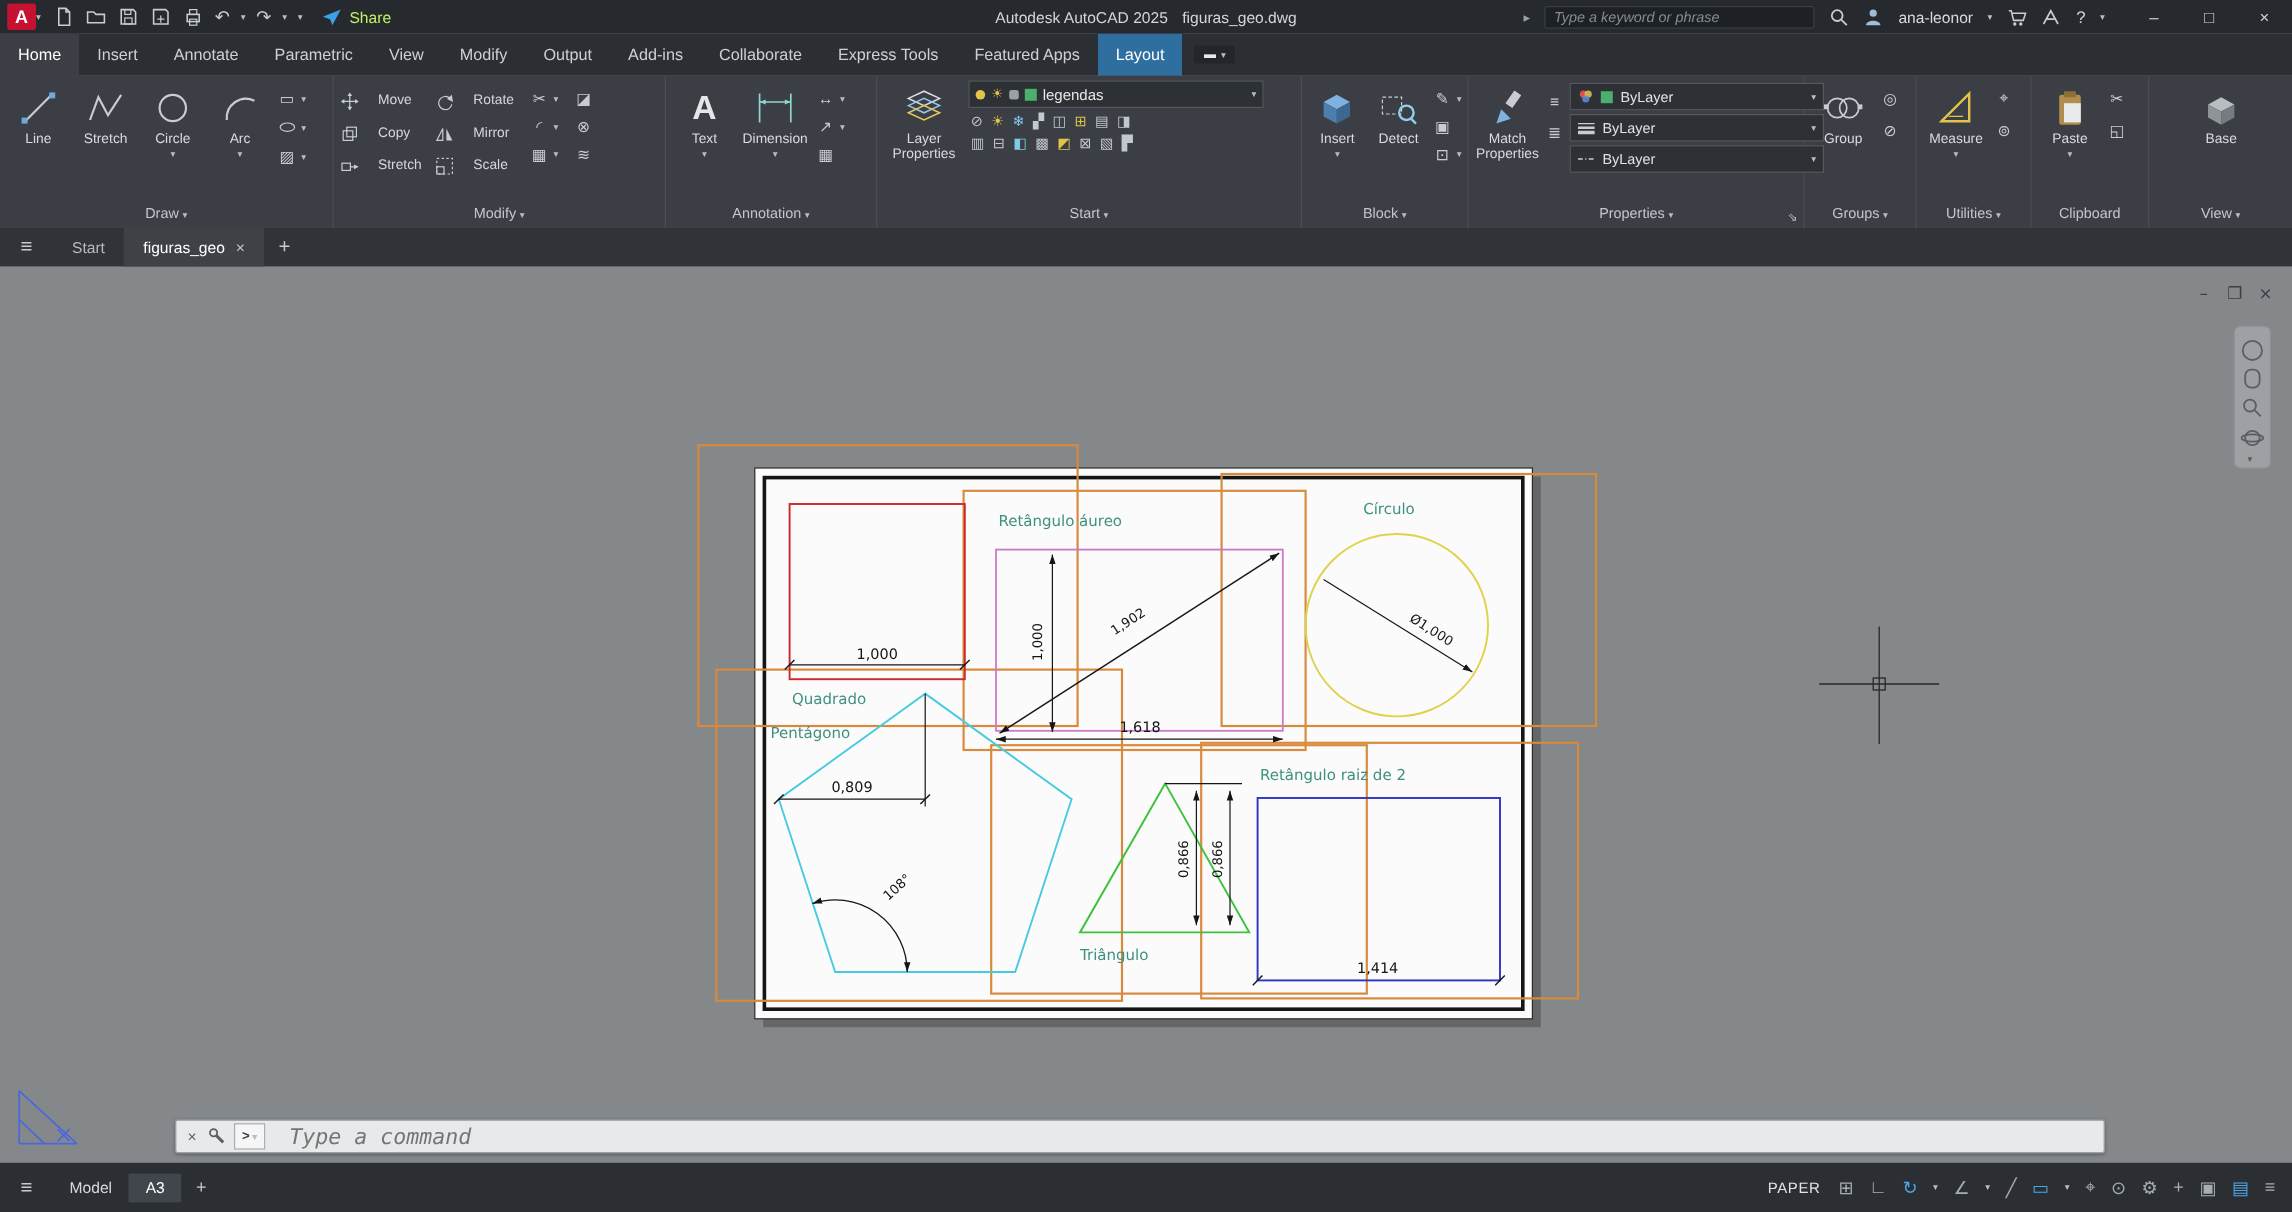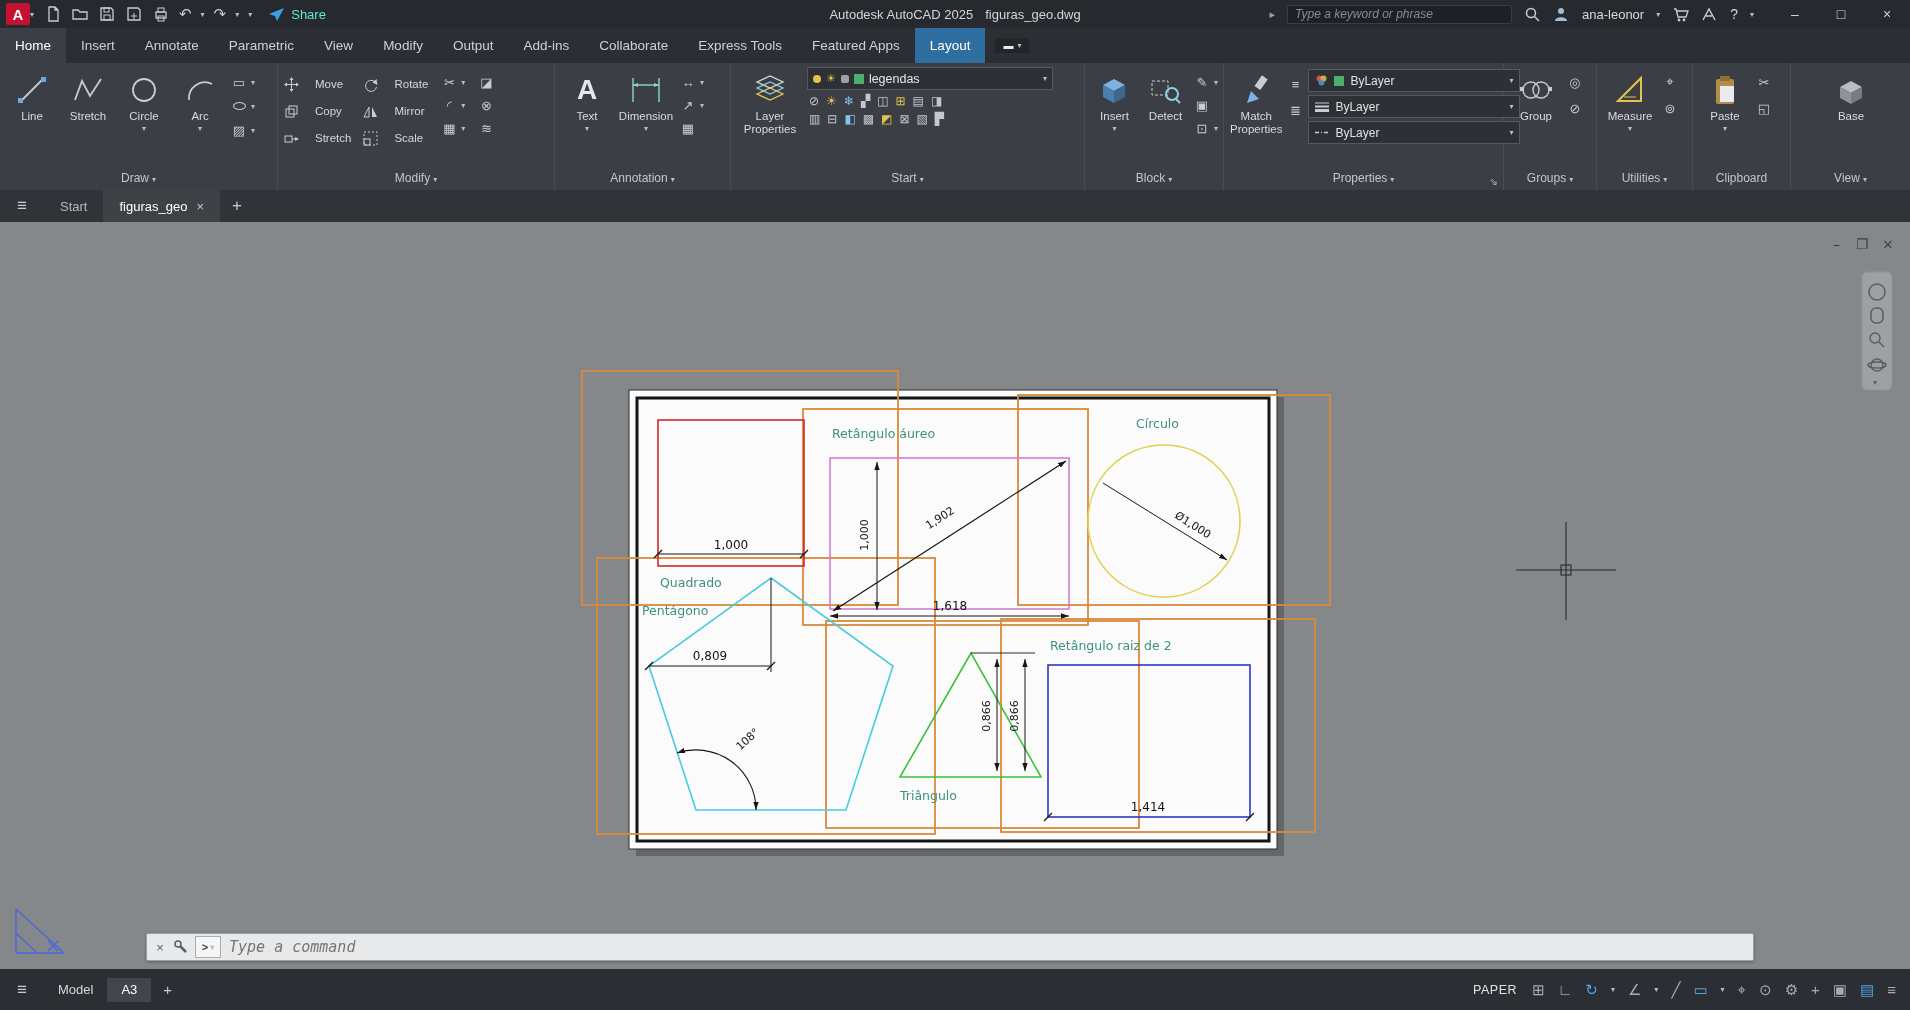--- a/index.html
+++ b/index.html
@@ -5,21 +5,21 @@
   * { margin:0; padding:0; box-sizing:border-box; }
   html,body { width:1910px; height:1010px; overflow:hidden; }
   body { font-family:"Liberation Sans",sans-serif; background:#85888b; position:relative; color:#d6d9dd; }
 
   
   .titlebar { position:absolute; top:0; left:0; width:1910px; height:28px; background:#26292d; display:flex; align-items:center; font-size:13px; z-index:20; }
   .logo { width:24px; height:22px; background:#c41230; color:#fff; font-weight:bold; font-size:15px; display:flex; align-items:center; justify-content:center; margin-left:6px; border-radius:2px; }
   .qat { display:flex; align-items:center; gap:9px; margin-left:10px; }
   .qat svg { display:block; }
   .crt { font-size:8px; color:#b9bdc2; }
-  .share-wrap { display:flex; align-items:center; gap:6px; margin-left:16px; color:#5eead4; }
+  .share-wrap { display:flex; align-items:center; gap:6px; margin-left:16px; color:#bef264; }
   .tb-center { position:absolute; left:50%; transform:translateX(-50%); display:flex; gap:12px; color:#d2d5d9; white-space:nowrap; }
   .tb-right { margin-left:auto; display:flex; align-items:center; gap:12px; }
   .searchbox { width:225px; height:19px; background:#1d2126; border:1px solid #3a3e44; border-radius:2px; color:#dfe3e7; font-style:italic; font-size:12px; padding:0 7px; outline:none; }
   .searchbox::placeholder { color:#878c92; }
   .winbtns { display:flex; margin-left:6px; }
   .winbtn { width:46px; height:28px; display:flex; align-items:center; justify-content:center; font-size:14px; color:#cfd3d8; }
 
   
   .ribbontabs { position:absolute; top:28px; left:0; width:1910px; height:35px; background:#2b2e33; display:flex; align-items:stretch; z-index:19; }
   .rtab { padding:0 15px; display:flex; align-items:center; font-size:13.5px; color:#cdd1d6; }
@@ -63,21 +63,21 @@
   .canvas { position:absolute; top:222px; left:0; width:1910px; height:747px; background:#85888b; }
   svg text { font-family:"DejaVu Sans",sans-serif; }
   .dim { font-size:12px; fill:#141414; }
   .dimsm { font-size:11px; fill:#141414; }
   .lbl { font-size:12.5px; fill:#3f9080; }
 
   
   .cmdline { position:absolute; top:933px; left:146px; width:1608px; height:28px; background:rgba(235,236,237,.97); border:1px solid #9aa0a6; border-radius:2px; display:flex; align-items:center; z-index:22; box-shadow:0 1px 3px rgba(0,0,0,.3); }
   .cmd-x { width:26px; text-align:center; color:#5a5f66; font-size:13px; }
   .cmd-box { width:26px; height:22px; background:#f6f6f6; border:1px solid #a8adb3; margin-left:6px; display:flex; align-items:center; justify-content:center; gap:2px; color:#3c4043; font-size:11px; font-weight:bold; }
-  .cmd-input { flex:1; border:none; outline:none; background:transparent; font-style:italic; font-size:15px; color:#7a7f85; padding-left:8px; font-family:"DejaVu Sans Mono",monospace; }
+  .cmd-input { flex:1; border:none; outline:none; background:transparent; font-style:italic; font-size:18px; color:#7a7f85; padding-left:20px; font-family:"DejaVu Sans Mono",monospace; }
 
   
   .statusbar { position:absolute; bottom:0; left:0; width:1910px; height:41px; background:#2b2e32; display:flex; align-items:center; z-index:20; }
   .sb-menu { width:44px; text-align:center; font-size:17px; color:#c6cacf; }
   .sb-model { font-size:13px; color:#d6d9dd; padding:0 14px; }
   .sb-tab { height:24px; display:flex; align-items:center; padding:0 14px; background:#41464c; color:#fff; font-size:13px; }
   .sb-plus { padding:0 12px; color:#c6cacf; font-size:15px; }
   .sb-right { margin-left:auto; display:flex; align-items:center; gap:15px; padding-right:14px; }
   .sb-paper { font-size:12.5px; color:#e0e3e7; letter-spacing:.5px; }
   .sb-icons { display:flex; align-items:center; gap:13px; font-size:15px; color:#a8adb3; }

